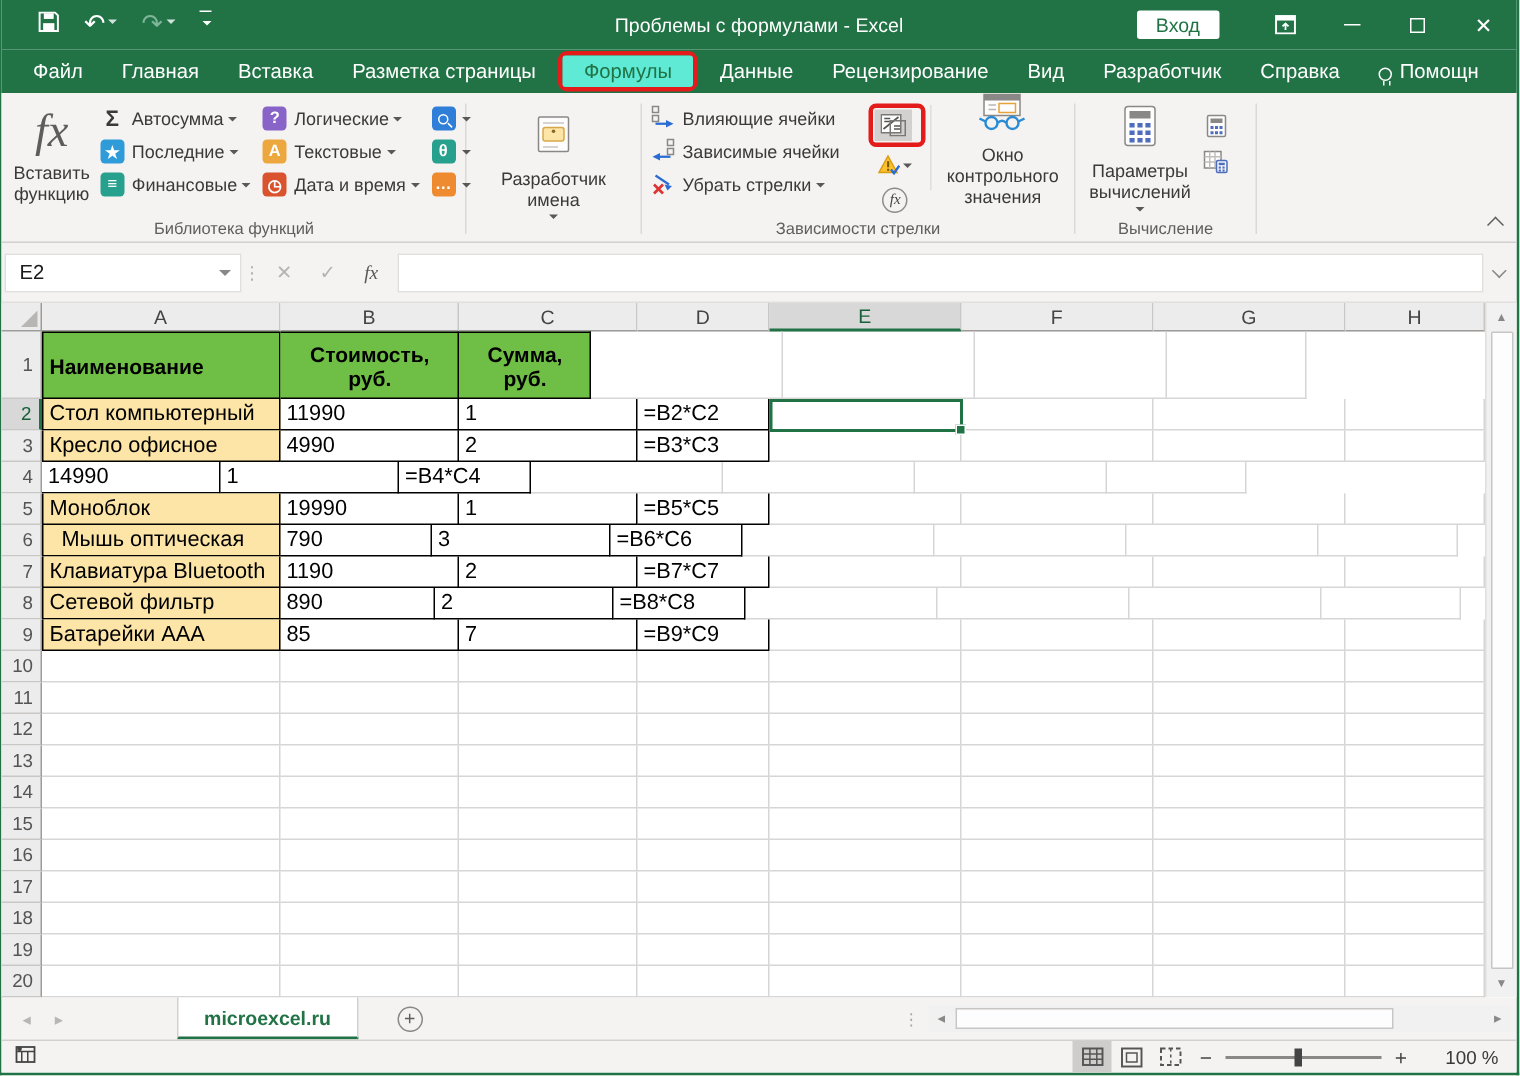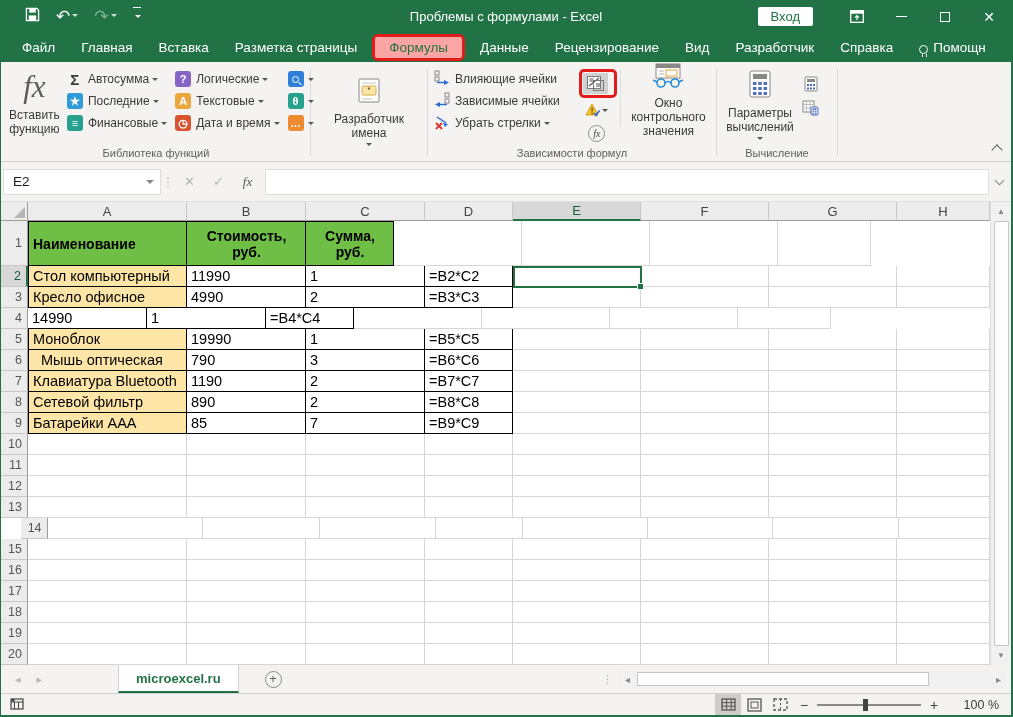--- a/index.html
+++ b/index.html
@@ -21,21 +21,21 @@
   .login-btn{background:#fff;color:#217346;font-size:13px;padding:2px 13px;border-radius:2px;margin-right:22px}
   .winbtn{width:44px;height:33px;display:flex;align-items:center;justify-content:center;color:#fff}
   .ico-min{display:inline-block;width:11px;border-top:1.5px solid #fff}
   .ico-max{display:inline-block;width:10px;height:10px;border:1.5px solid #fff}
   .ico-close{font-size:14px}
 
   
   .tabrow{height:29px;background:#217346;display:flex;align-items:center;padding-left:8px;flex:none}
   .tab{color:#fff;font-size:13.5px;padding:0 13px;line-height:26px;white-space:nowrap}
   .redbox{border:3px solid #e31b1b;border-radius:6px;margin:0 2px;height:27px;display:flex;align-items:stretch}
-  .tab.active{background:#fca5a5;color:#217346;line-height:21px;border-radius:2px;padding:0 14px}
+  .tab.active{background:#5eead4;color:#217346;line-height:21px;border-radius:2px;padding:0 14px}
   .tabs-right{margin-left:auto;display:flex;align-items:center}
   .tab .ticon{display:inline-block;vertical-align:-2px;margin-right:5px}
   .bulb{width:9px;height:9px;border:1.3px solid #fff;border-radius:50%;position:relative;display:inline-block}
   .bulb:after{content:"";position:absolute;left:2px;bottom:-4px;width:3px;height:3px;border-left:1.3px solid #fff;border-right:1.3px solid #fff}
   .person{width:12px;height:12px;position:relative;display:inline-block}
   .person:before{content:"";position:absolute;left:3px;top:0;width:5px;height:5px;border:1.2px solid #fff;border-radius:50%}
   .person:after{content:"";position:absolute;left:1px;bottom:-1px;width:9px;height:5px;border:1.2px solid #fff;border-bottom:none;border-radius:5px 5px 0 0}
 
   
   .ribbon{height:100px;background:#f4f3f1;border-bottom:1px solid #d2d0ce;display:flex;position:relative;flex:none;padding:2px 0 0 2px}
@@ -335,21 +335,21 @@
               <path d="M9 8 h5 M9 11 h5" stroke="#b8b6b4"></path>
               <rect x="16" y="7" width="11" height="6" fill="none" stroke="#e5a33c"></rect>
               <circle cx="11" cy="20" r="4" fill="none" stroke="#2b8bd4" stroke-width="1.6"></circle>
               <circle cx="25" cy="20" r="4" fill="none" stroke="#2b8bd4" stroke-width="1.6"></circle>
               <path d="M15 20 q3-3 6 0 M7 19 l-4-2 M29 19 l4-2" stroke="#2b8bd4" stroke-width="1.6" fill="none"></path>
             </svg>
         </span>
         <span class="cap">Окно контрольного
 значения</span>
       </div>
-      <div class="glabel">Зависимости формул</div>
+      <div class="glabel">Зависимости стрелки</div>
     </div>
 
     <div class="gsep"></div>
 
     <div class="group" style="width:118px">
       <div class="bigbtn" style="width:80px">
         <span>
           <svg width="26" height="30" viewBox="0 0 26 30">
               <rect x="3" y="2" width="20" height="26" rx="2" fill="#fdfdfd" stroke="#8a8886"></rect>
               <rect x="6" y="5" width="14" height="5" fill="#8a8886"></rect>
@@ -486,21 +486,21 @@
           <div class="c blk" style="width: 119px;">1</div>
           <div class="c blk" style="width: 88px;">=B5*C5</div>
           <div class="c" style="width: 128px;"></div>
           <div class="c" style="width: 128px;"></div>
           <div class="c" style="width: 128px;"></div>
           <div class="c" style="width: 93px;"></div>
         </div>
         <div class="gr" style="height: 21px;">
           <div class="rh">6</div>
           <div class="c blk tan lb" style="width: 159px; padding-left: 12px;">Мышь оптическая</div>
-          <div class="c blk" style="width: 119px; text-align: center;">790</div>
+          <div class="c blk" style="width: 101px; text-align: center;">790</div>
           <div class="c blk" style="width: 119px;">3</div>
           <div class="c blk" style="width: 88px;">=B6*C6</div>
           <div class="c" style="width: 128px;"></div>
           <div class="c" style="width: 128px;"></div>
           <div class="c" style="width: 128px;"></div>
           <div class="c" style="width: 93px;"></div>
         </div>
         <div class="gr" style="height: 21px;">
           <div class="rh">7</div>
           <div class="c blk tan lb" style="width: 159px;">Клавиатура Bluetooth</div>
@@ -508,21 +508,21 @@
           <div class="c blk" style="width: 119px;">2</div>
           <div class="c blk" style="width: 88px;">=B7*C7</div>
           <div class="c" style="width: 128px;"></div>
           <div class="c" style="width: 128px;"></div>
           <div class="c" style="width: 128px;"></div>
           <div class="c" style="width: 93px;"></div>
         </div>
         <div class="gr" style="height: 21px;">
           <div class="rh">8</div>
           <div class="c blk tan lb" style="width: 159px;">Сетевой фильтр</div>
-          <div class="c blk" style="width: 119px;">890</div>
+          <div class="c blk" style="width: 103px;">890</div>
           <div class="c blk" style="width: 119px;">2</div>
           <div class="c blk" style="width: 88px;">=B8*C8</div>
           <div class="c" style="width: 128px;"></div>
           <div class="c" style="width: 128px;"></div>
           <div class="c" style="width: 128px;"></div>
           <div class="c" style="width: 93px;"></div>
         </div>
         <div class="gr" style="height: 21px;">
           <div class="rh">9</div>
           <div class="c blk tan lb" style="width: 159px;">Батарейки AAA</div>
@@ -571,21 +571,21 @@
           <div class="rh">13</div>
           <div class="c" style="width: 159px;"></div>
           <div class="c" style="width: 119px;"></div>
           <div class="c" style="width: 119px;"></div>
           <div class="c" style="width: 88px;"></div>
           <div class="c" style="width: 128px;"></div>
           <div class="c" style="width: 128px;"></div>
           <div class="c" style="width: 128px;"></div>
           <div class="c" style="width: 93px;"></div>
         </div>
-        <div class="gr" style="height: 21px; padding-left: 20px;">
+        <div class="gr" style="height: 21px;">
           <div class="rh">14</div>
           <div class="c" style="width: 159px;"></div>
           <div class="c" style="width: 119px;"></div>
           <div class="c" style="width: 119px;"></div>
           <div class="c" style="width: 88px;"></div>
           <div class="c" style="width: 128px;"></div>
           <div class="c" style="width: 128px;"></div>
           <div class="c" style="width: 128px;"></div>
           <div class="c" style="width: 93px;"></div>
         </div>

